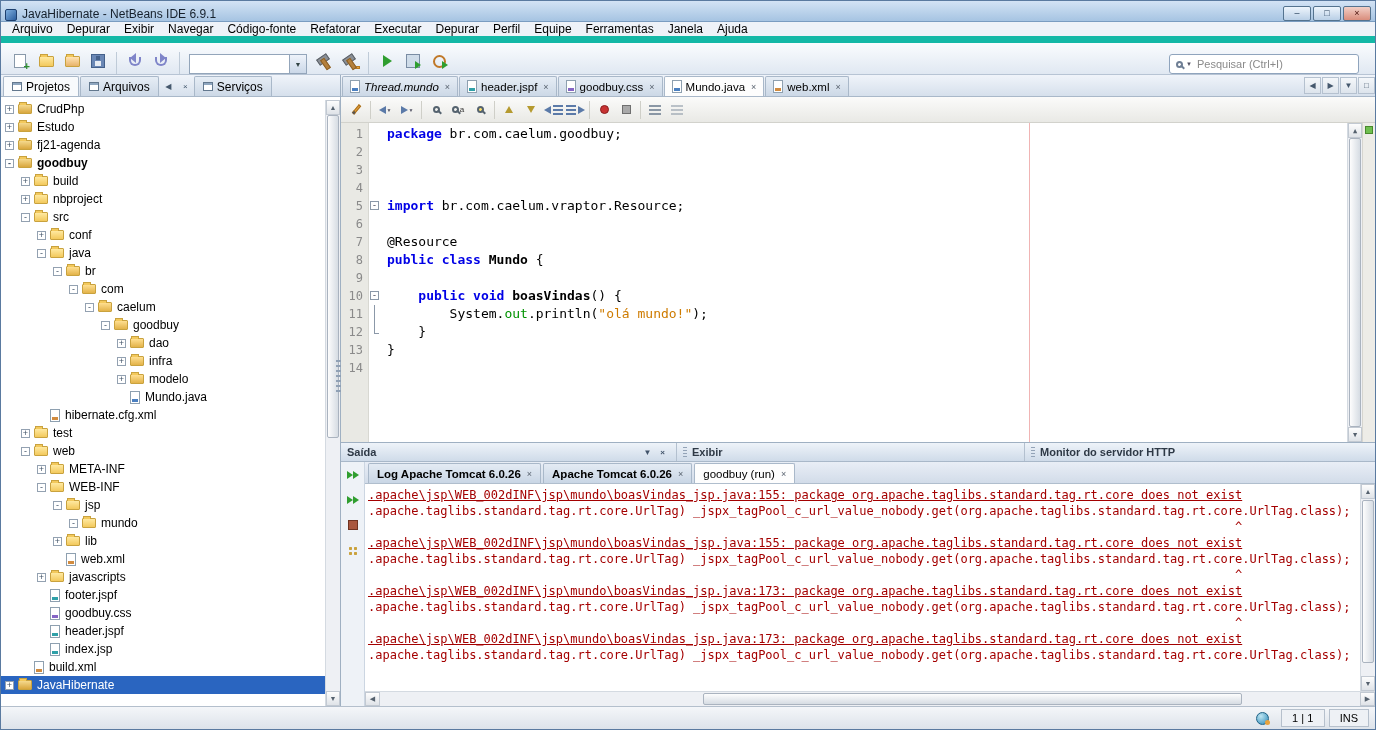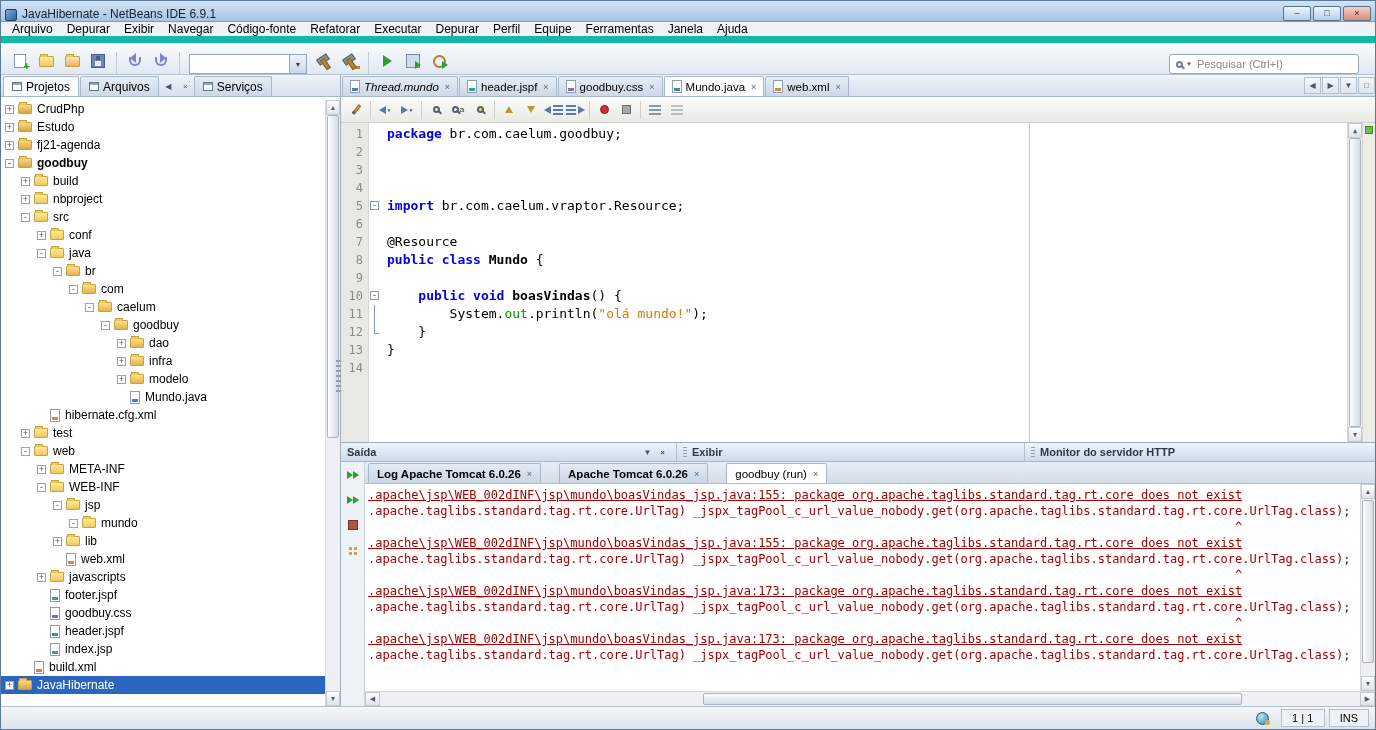--- a/index.html
+++ b/index.html
@@ -154,21 +154,21 @@
   .ohbtns{margin-left:auto;display:flex}
   .ohbtn{width:15px;height:14px;display:flex;align-items:center;justify-content:center;font-size:8px;color:#41536a}
   .outbody{flex:1;display:flex;min-height:0;background:#fff}
   .ostrip{width:24px;flex:none;background:#eef2f7;border-right:1px solid #ccd6e2;display:flex;flex-direction:column;align-items:center;padding-top:3px}
   .obtn{width:20px;height:20px;display:flex;align-items:center;justify-content:center;margin-bottom:5px}
   .stopsq{width:10px;height:10px;background:#a9573f;border:1px solid #6f3322}
   .dotsgrid{width:11px;height:11px;background-image:radial-gradient(#caa23c 1.4px,transparent 1.5px);background-size:5px 5px;background-position:1px 1px}
   .omain{flex:1;display:flex;flex-direction:column;min-width:0}
   .otabs{height:22px;flex:none;display:flex;align-items:flex-end;background:linear-gradient(#e9eef6,#d2dce9);border-bottom:1px solid #b0becd;padding-left:3px}
   .otab{height:20px;display:flex;align-items:center;padding:0 8px;border:1px solid #a9b8c9;border-bottom:none;border-radius:2px 2px 0 0;
-    background:linear-gradient(#e4ebf4,#c9d6e5);margin-right:18px;font-size:11.5px;white-space:nowrap}
+    background:linear-gradient(#e4ebf4,#c9d6e5);margin-right:2px;font-size:11.5px;white-space:nowrap}
   .otab.active{background:#fdfdfd}
   .otab.obold .tlabel{font-weight:bold}
   .consolewrap{flex:1;display:flex;min-height:0}
   .console{flex:1;min-width:0;overflow:hidden;padding:3px 0 0 3px;font-family:"DejaVu Sans Mono",monospace;font-size:12px;line-height:16px;color:#a40000;white-space:pre}
   .olink{text-decoration:underline;cursor:pointer}
   .cvscroll{width:15px;flex:none;background:#eef0f4;border-left:1px solid #d4dae1;display:flex;flex-direction:column}
   .ohscroll{height:15px;flex:none;display:flex;background:#eef0f4;border-top:1px solid #d4dae1}
   .hbtn{width:15px;height:100%;flex:none;display:flex;align-items:center;justify-content:center;font-size:7px;color:#55616e;
     background:linear-gradient(#fdfdfd,#dfe3e8);border:1px solid #c2c9d2}
   .htrack{flex:1;position:relative}

